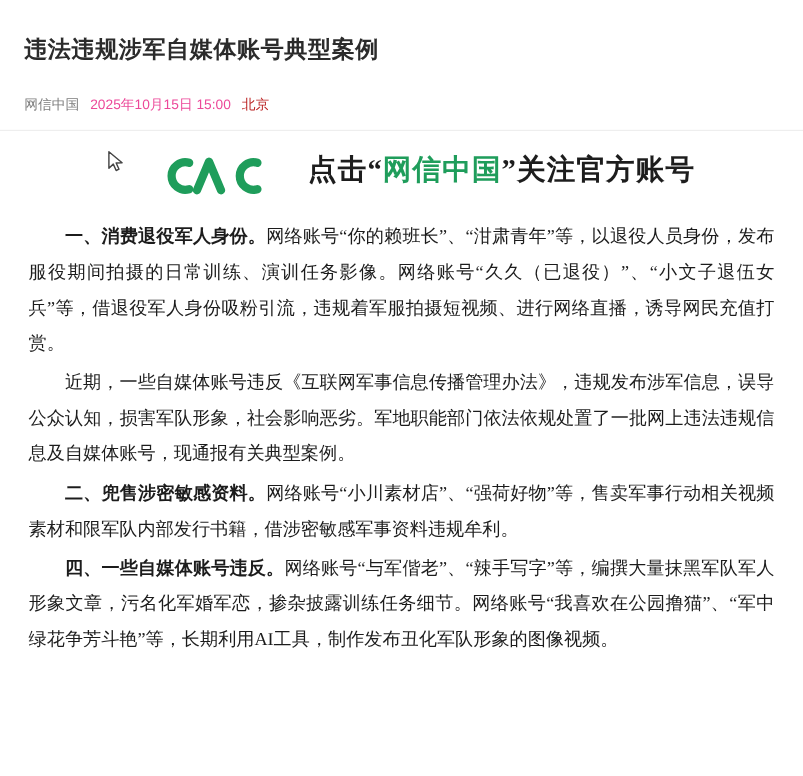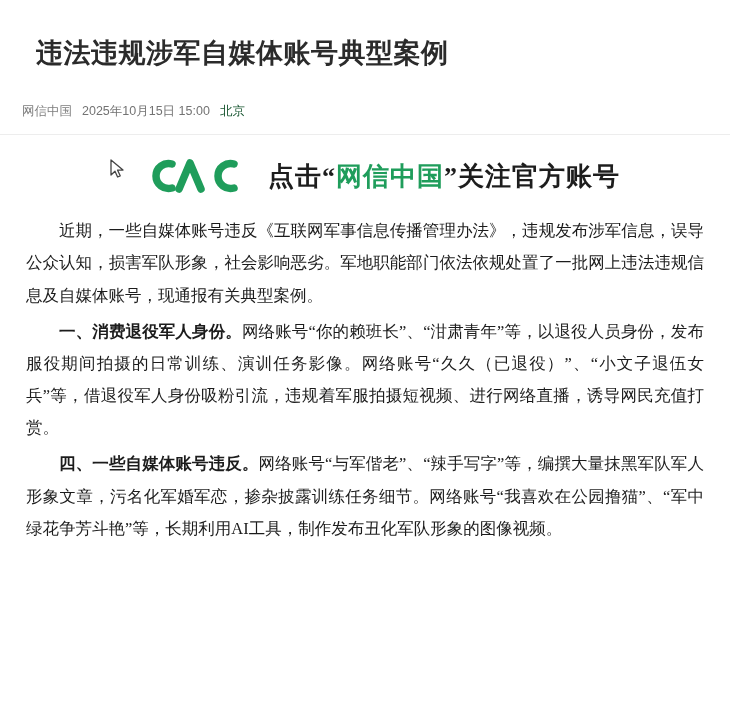--- a/index.html
+++ b/index.html
@@ -16,55 +16,54 @@
   }
   .page {
     position: relative;
     width: 730px;
     height: 705px;
     background: #ffffff;
     box-sizing: border-box;
   }
   .article-title {
     font-family: "Liberation Serif", serif;
-    font-size: 27px;
+    font-size: 21px;
     font-weight: bold;
     color: #2b2b2b;
     letter-spacing: 0.5px;
-    padding: 18px 22px 0 36px;
+    padding: 18px 22px 0 22px;
     line-height: 1.3;
   }
   .meta-row {
     display: flex;
     align-items: center;
     gap: 10px;
     padding: 14px 22px 0 22px;
     font-size: 12.5px;
     color: #9a9a9a;
   }
   .meta-source {
     color: #7d7d7d;
   }
   .meta-time {
-    color: #737373;
+    color: #ec4899;
   }
   .meta-place {
-    color: #14532d;
+    color: #b91c1c;
   }
   .divider {
     margin: 14px 0 0 0;
     height: 1px;
     background: #ededed;
     width: 100%;
   }
   .banner {
     display: flex;
-    align-items: center;
     justify-content: center;
-    gap: 16px;
+    gap: 28px;
     padding: 18px 10px 10px 10px;
   }
   .cursor-icon {
     width: 16px;
     height: 20px;
     flex: 0 0 auto;
     margin-right: -2px;
     margin-bottom: 14px;
   }
   .cac-logo {
@@ -132,23 +131,26 @@
       </svg>
     </span>
 
     <span class="banner-text">
       <span>点击“</span><span class="hl">网信中国</span><span>”关注官方账号</span>
     </span>
   </div>
 
   <div class="body-copy">
     <p class="para">
+      <b>一、消费退役军人身份。</b><span>网络账号“你的赖班长”、“泔肃青年”等，以退役人员身份，发布服役期间拍摄的日常训练、演训任务影像。网络账号“久久（已退役）”、“小文子退伍女兵”等，借退役军人身份吸粉引流，违规着军服拍摄短视频、进行网络直播，诱导网民充值打赏。</span>
+    </p>
+    <p class="para">
       <span>近期，一些自媒体账号违反《互联网军事信息传播管理办法》，违规发布涉军信息，误导公众认知，损害军队形象，社会影响恶劣。军地职能部门依法依规处置了一批网上违法违规信息及自媒体账号，现通报有关典型案例。</span>
     </p>
     <p class="para">
-      <b>一、消费退役军人身份。</b><span>网络账号“你的赖班长”、“泔肃青年”等，以退役人员身份，发布服役期间拍摄的日常训练、演训任务影像。网络账号“久久（已退役）”、“小文子退伍女兵”等，借退役军人身份吸粉引流，违规着军服拍摄短视频、进行网络直播，诱导网民充值打赏。</span>
+      <b>二、兜售涉密敏感资料。</b><span>网络账号“小川素材店”、“强荷好物”等，售卖军事行动相关视频素材和限军队内部发行书籍，借涉密敏感军事资料违规牟利。</span>
     </p>
     <p class="para">
       <b>四、一些自媒体账号违反。</b><span>网络账号“与军偕老”、“辣手写字”等，编撰大量抹黑军队军人形象文章，污名化军婚军恋，掺杂披露训练任务细节。网络账号“我喜欢在公园撸猫”、“军中绿花争芳斗艳”等，长期利用AI工具，制作发布丑化军队形象的图像视频。</span>
     </p>
   </div>
 
 </div>
 
 </body></html>

